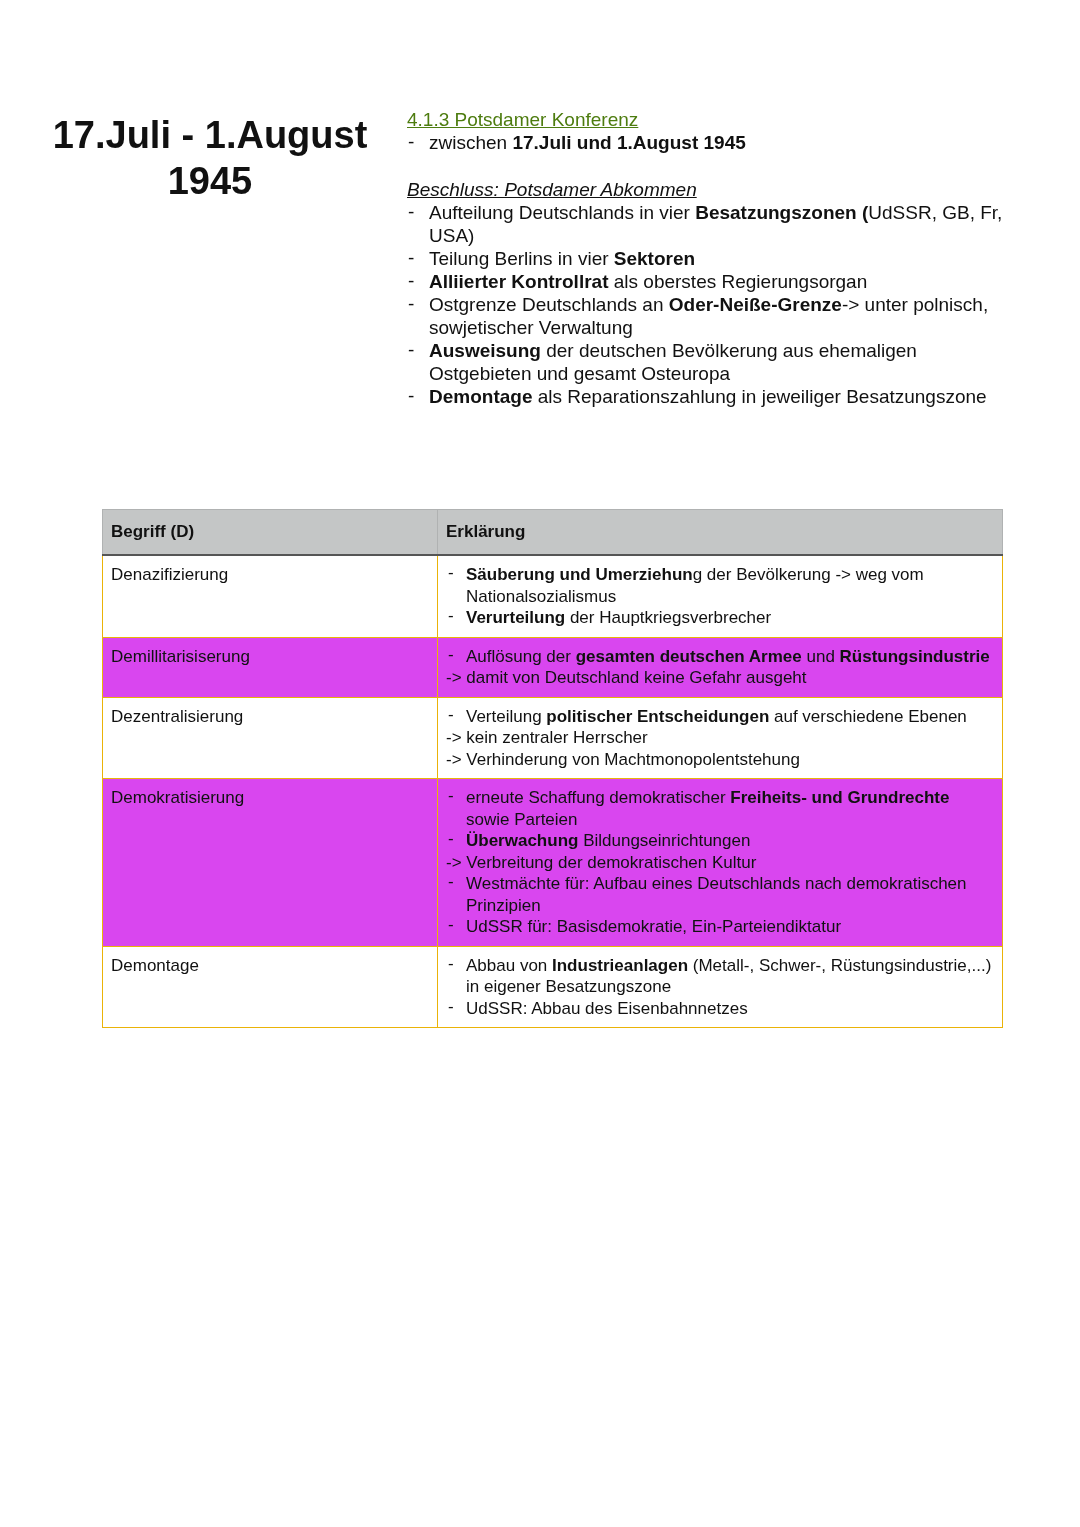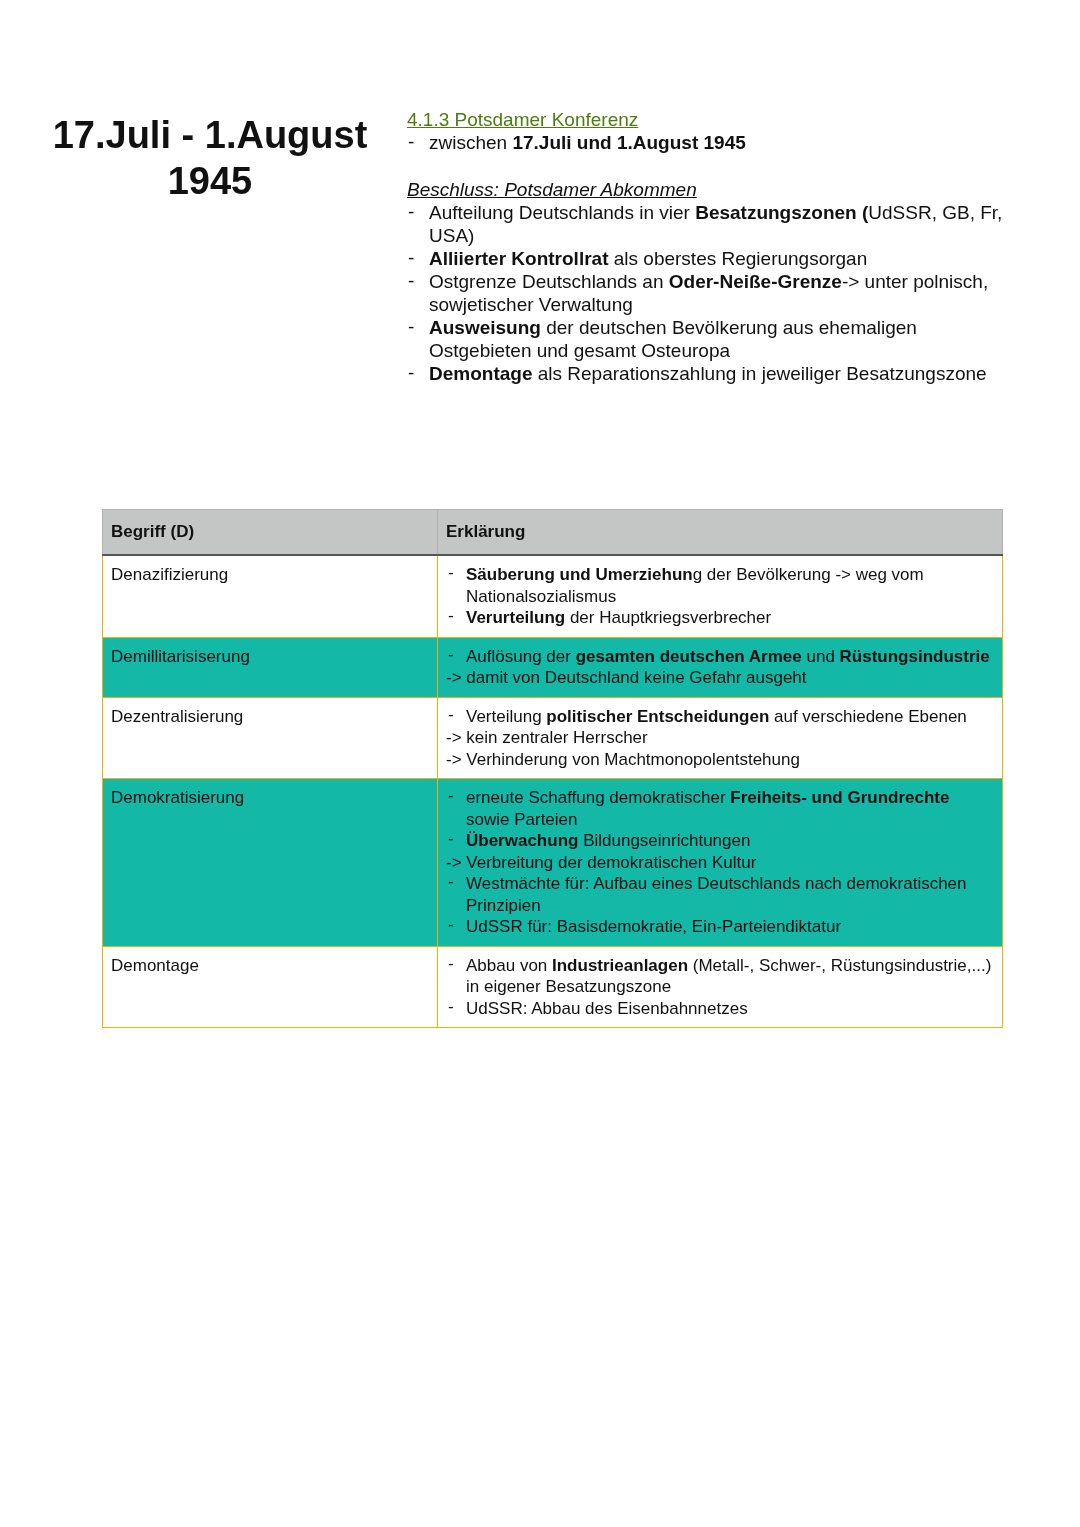--- a/index.html
+++ b/index.html
@@ -35,21 +35,21 @@
   }
   table.terms th {
     background: #c4c6c6; text-align: left; font-weight: bold;
     padding: 9px 8px 10px 8px; height: 25px;
     border: 1px solid #b0b2b2; border-bottom: 2px solid #555;
   }
   table.terms td {
     vertical-align: top; padding: 8px 8px 8px 8px;
     border: 1px solid #eab308;
   }
-  table.terms tr.even td { background: #14b8a6; }
+  table.terms tr.even td { background: #d946ef; }
   table.terms td.term { width: 318px; }
   .cell-lines .line { position: relative; }
   .cell-lines .line.dash { padding-left: 20px; }
   .cell-lines .line.dash::before {
     content: "-"; position: absolute; left: 2px; top: -2px;
   }
 </style>
 </head>
 <body>
 
@@ -59,20 +59,21 @@
 </div>
 
 <div class="notes">
   <div class="section-title">4.1.3 Potsdamer Konferenz</div>
   <ul class="dash">
       <li><span>zwischen </span><b>17.Juli und 1.August 1945</b></li>
     </ul>
   <div class="subtitle">Beschluss: Potsdamer Abkommen</div>
   <ul class="dash">
       <li><span>Aufteilung Deutschlands in vier </span><b>Besatzungszonen (</b><span>UdSSR, GB, Fr, USA)</span></li>
+      <li><span>Teilung Berlins in vier </span><b>Sektoren</b></li>
       <li><b>Alliierter Kontrollrat</b><span> als oberstes Regierungsorgan</span></li>
       <li><span>Ostgrenze Deutschlands an </span><b>Oder-Neiße-Grenze</b><span>-&gt; unter polnisch, sowjetischer Verwaltung</span></li>
       <li><b>Ausweisung</b><span> der deutschen Bevölkerung aus ehemaligen Ostgebieten und gesamt Osteuropa</span></li>
       <li><b>Demontage</b><span> als Reparationszahlung in jeweiliger Besatzungszone</span></li>
     </ul>
 </div>
 
 <table class="terms">
   <thead>
     <tr>

